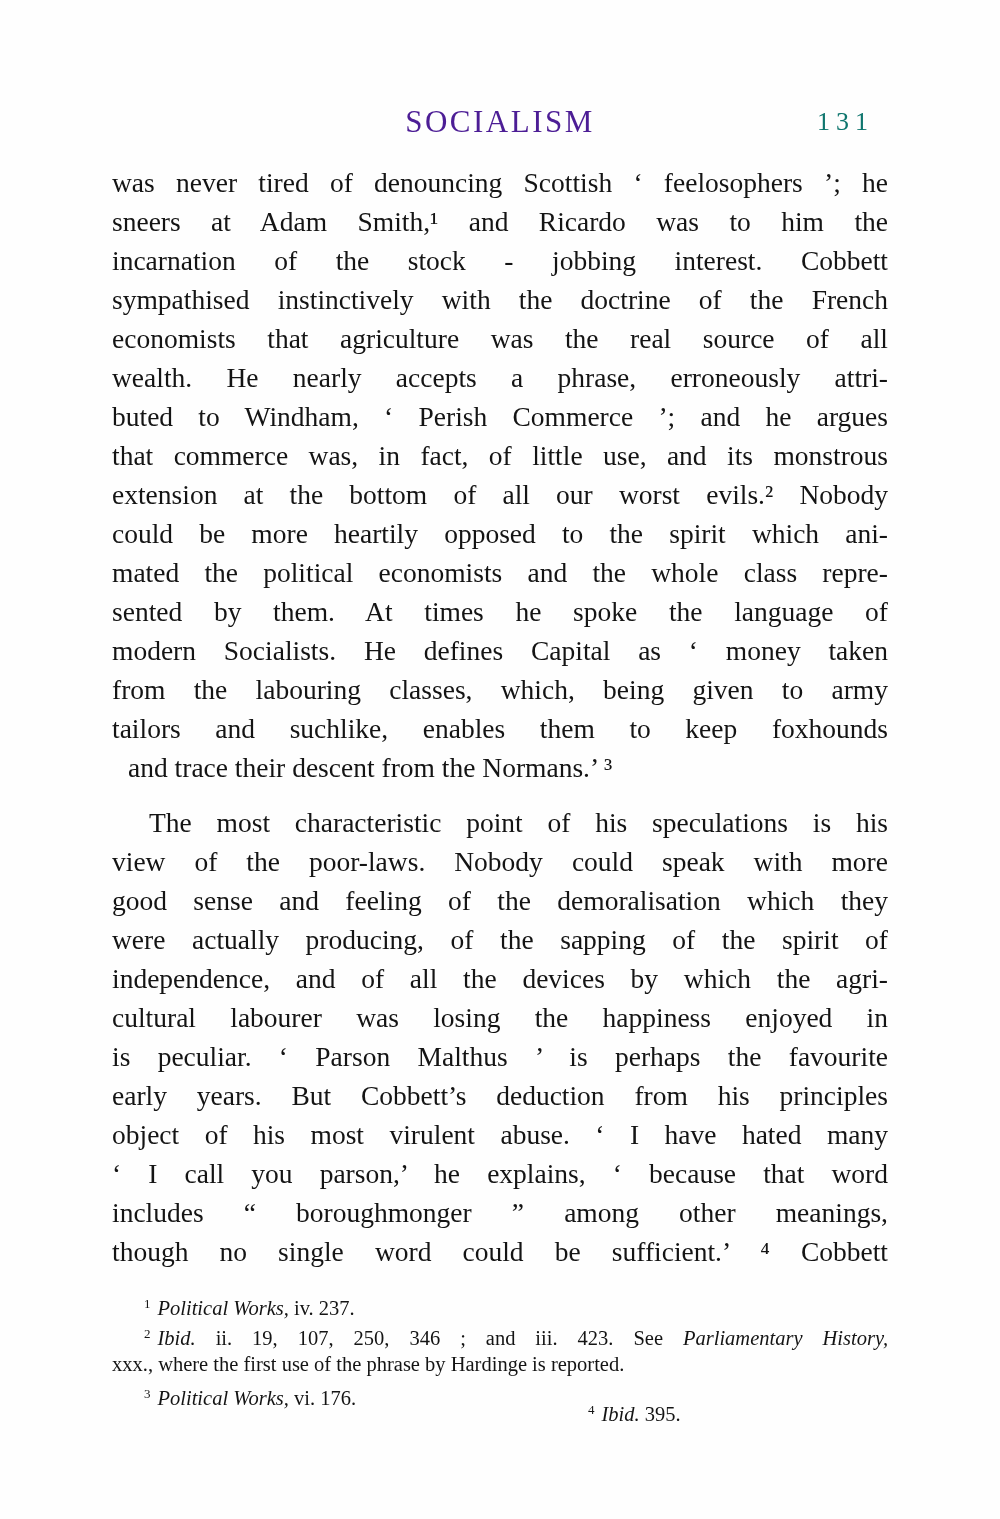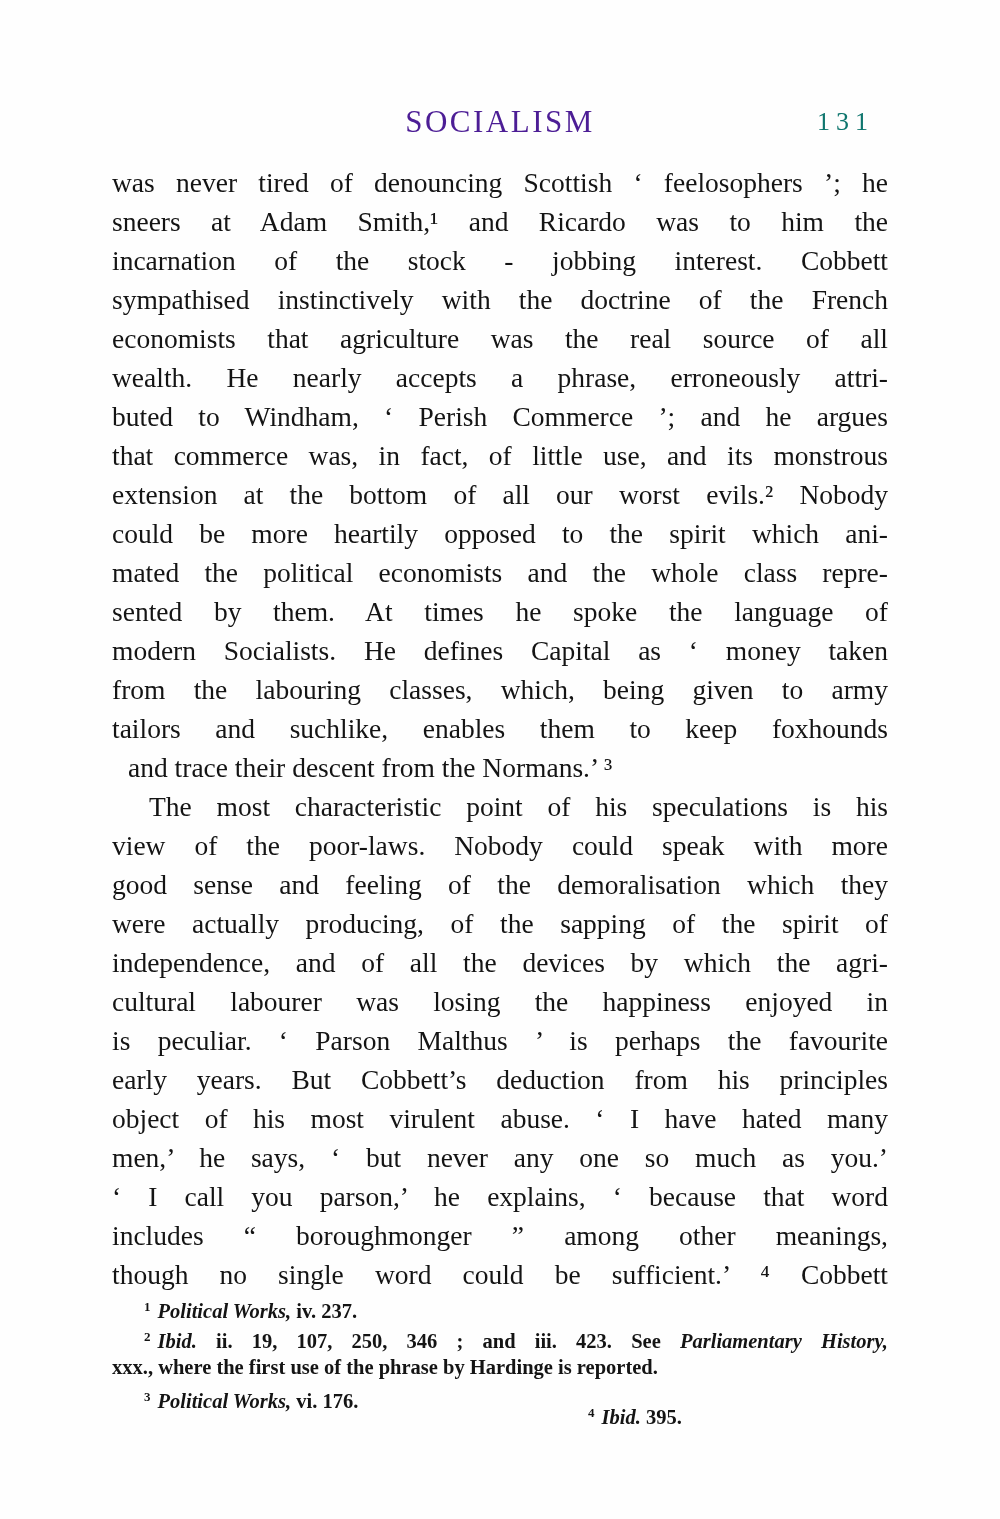--- a/index.html
+++ b/index.html
@@ -59,34 +59,33 @@
   }
   .line.short {
     text-align: left;
     text-align-last: left;
     margin-left: 16px;
   }
   .line.indent {
     text-indent: 37px;
   }
   .para2 {
-    margin-top: 0;
+    margin-top: 16px;
   }
   .footnotes {
     position: absolute;
     left: 112px;
     top: 1292px;
     width: 776px;
     font-size: 20.5px;
   }
   .fn-line {
-    line-height: 30px;
+    line-height: 24px;
     height: 30px;
     position: relative;
-    font-weight: bold;
   }
   .fn-line.justified {
     text-align: justify;
     text-align-last: justify;
   }
   .fn-indent {
     padding-left: 32px;
   }
   .fnm {
     font-size: 13px;
@@ -134,21 +133,20 @@
     <div class="para2">
       <div class="line indent">The most characteristic point of his speculations is his</div>
       <div class="line">view of the poor-laws.  Nobody could speak with more</div>
       <div class="line">good sense and feeling of the demoralisation which they</div>
       <div class="line">were actually producing, of the sapping of the spirit of</div>
       <div class="line">independence, and of all the devices by which the agri-</div>
       <div class="line">cultural labourer was losing the happiness enjoyed in</div>
       <div class="line">is peculiar.  ‘ Parson Malthus ’ is perhaps the favourite</div>
       <div class="line">early years.  But Cobbett’s deduction from his principles</div>
       <div class="line">object of his most virulent abuse.  ‘ I have hated many</div>
-      <div class="line">men,’ he says, ‘ but never any one so much as you.’</div>
       <div class="line">‘ I call you parson,’ he explains, ‘ because that word</div>
       <div class="line">includes “ boroughmonger ” among other meanings,</div>
       <div class="line">though no single word could be sufficient.’ ⁴  Cobbett</div>
     </div>
   </div>
 
   <div class="footnotes">
     <div class="fn-line fn-indent">
       <span class="fnm">1</span><span class="it">Political Works,</span><span> iv. 237.</span>
     </div>

